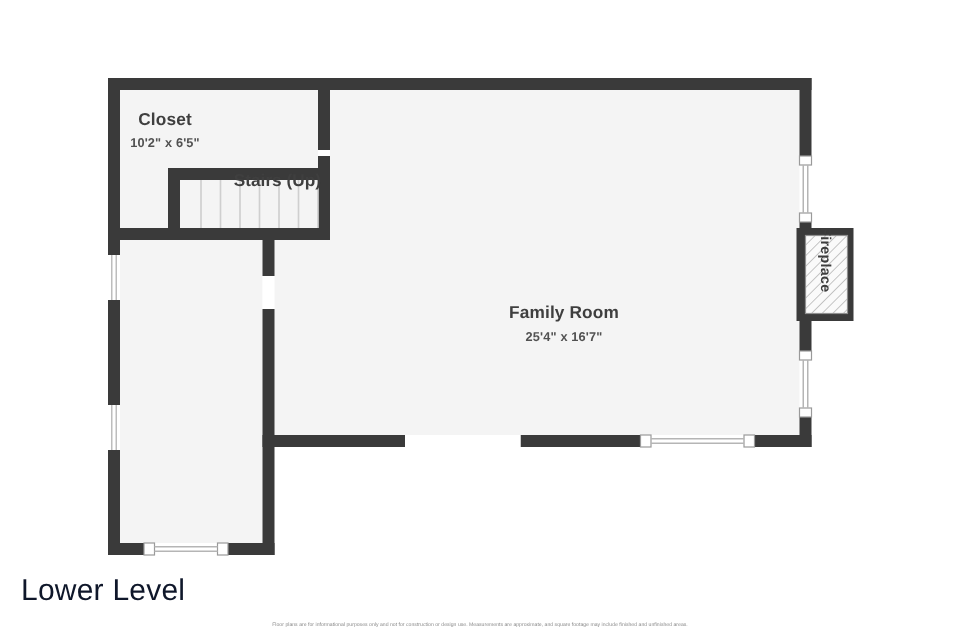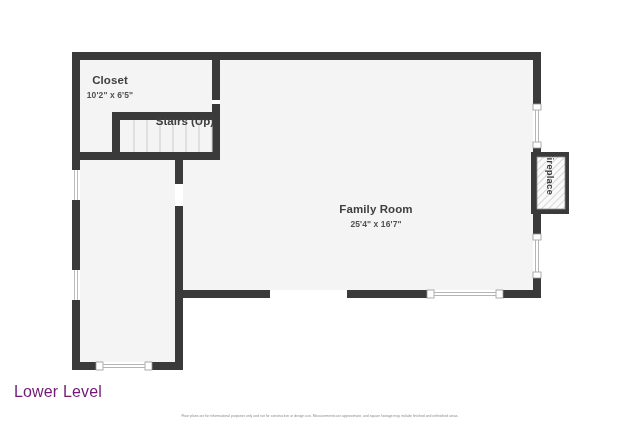--- a/index.html
+++ b/index.html
@@ -76,22 +76,22 @@
     transform-origin: center center;
     transform: rotate(90deg);
     pointer-events: none;
     letter-spacing: 0.2px;
   }
 
   #level-title {
     position: absolute;
     left: 14px;
     top: 383px;
-    font-size: 16px;
-    color: #701a75;
+    font-size: 20px;
+    color: #0f172a;
     letter-spacing: 0.15px;
     white-space: nowrap;
   }
 
   #disclaimer {
     position: absolute;
     left: 0;
     top: 414px;
     width: 640px;
     text-align: center;

